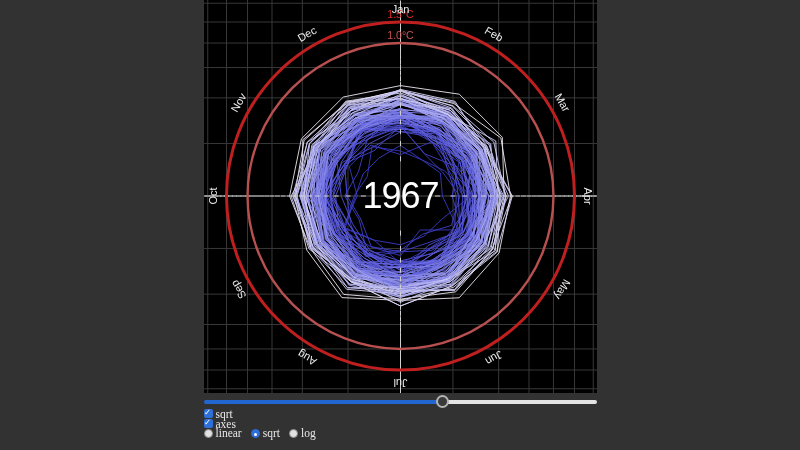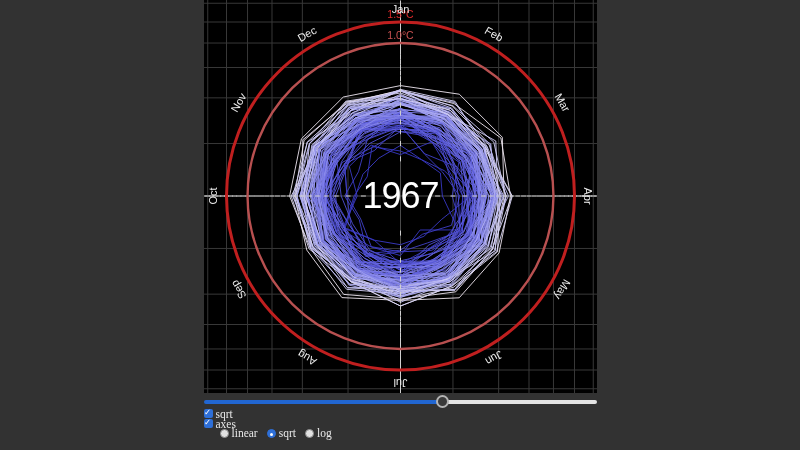--- a/index.html
+++ b/index.html
@@ -21,21 +21,21 @@
   .row{display:flex;align-items:center;gap:3px;height:9.7px;}
   .cb{width:9px;height:9px;border-radius:2px;background:#c9c9c9;position:relative;flex:none;}
   .cb.checked{background:var(--accent,#2e6fd8);}
   .cb.checked::after{content:"\2713";position:absolute;left:0.5px;top:-1px;font-size:8.5px;line-height:9px;
     color:#fff;font-family:"DejaVu Sans",sans-serif;}
   .radio{width:9px;height:9px;border-radius:50%;background:#e2e2e2;border:0.5px solid #8a8a8a;
     box-sizing:border-box;flex:none;position:relative;}
   .radio.selected{background:var(--accent,#2e6fd8);border-color:var(--accent,#2e6fd8);}
   .radio.selected::after{content:"";position:absolute;left:2.8px;top:2.8px;width:3px;height:3px;border-radius:50%;background:#fff;}
   .radios{gap:4px;}
-  .radios label{display:flex;align-items:center;gap:3px;margin-left:16px;}
+  .radios label{display:flex;align-items:center;gap:3px;}
   .radios label + label{margin-left:5px;}
 </style>
 </head>
 <body>
 
 <div class="stage">
   <div class="chart-wrap">
     <svg id="chart-svg" width="393" height="393" viewBox="0 0 393 393">
         <line x1="144.03702604346915" y1="0" x2="144.03702604346915" y2="393" stroke="#383838" stroke-width="1"></line>
         <line x1="0" y1="143.53702604346915" x2="393" y2="143.53702604346915" stroke="#383838" stroke-width="1"></line>

